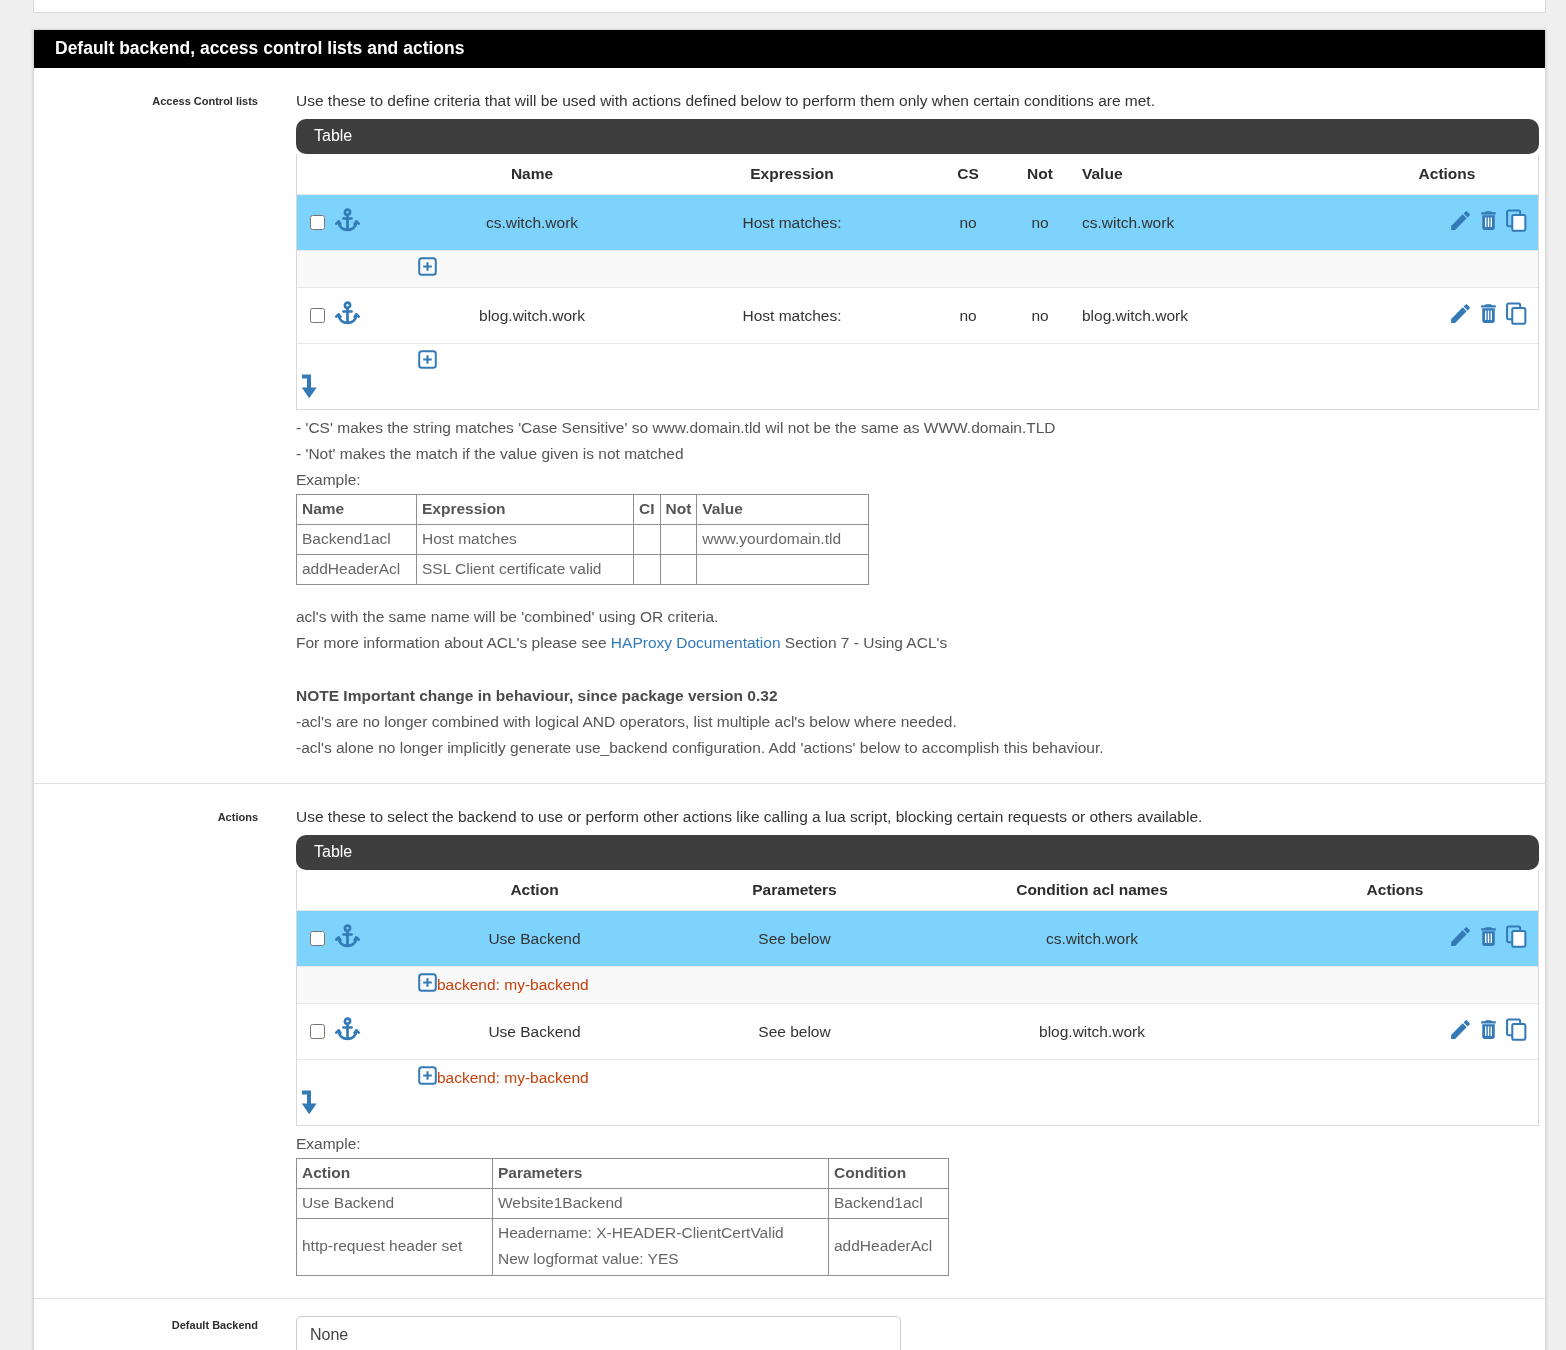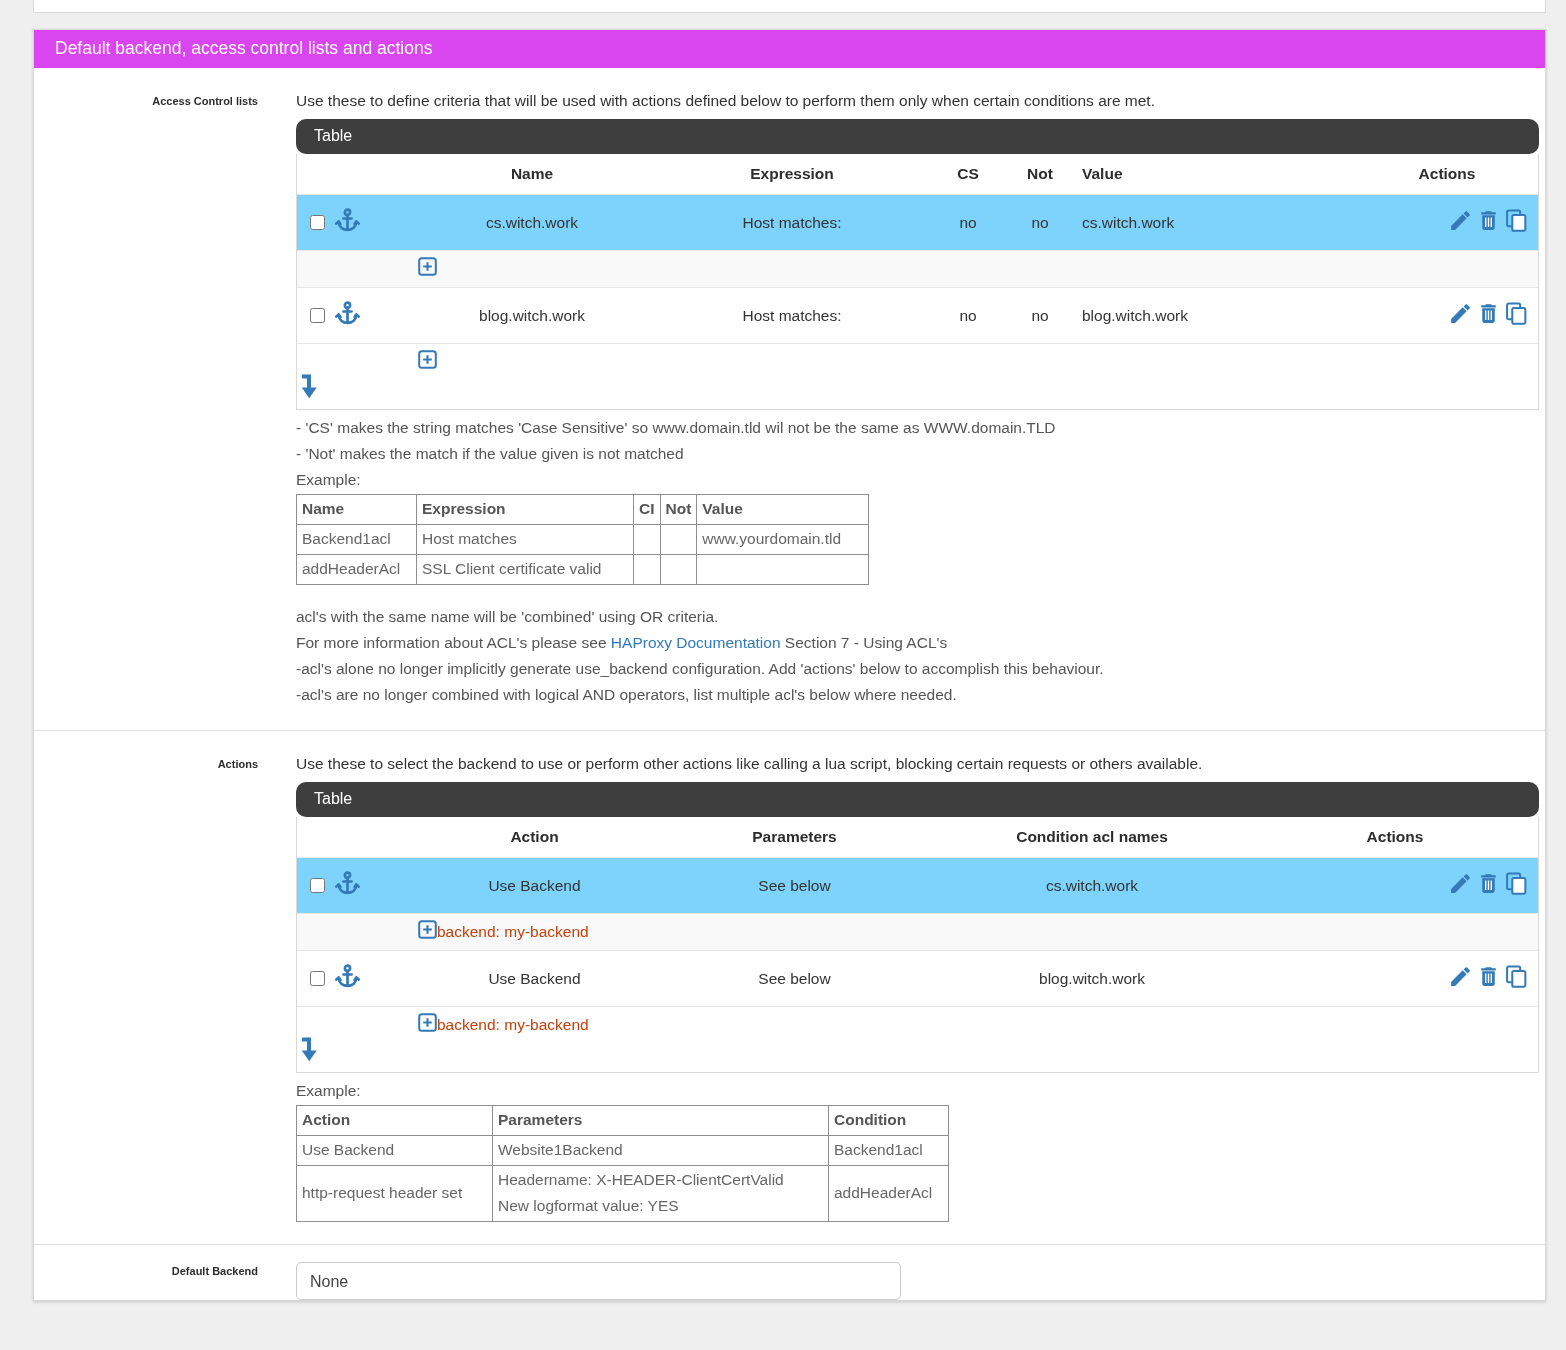--- a/index.html
+++ b/index.html
@@ -14,21 +14,21 @@
     height:13px; background:#fff;
     border:1px solid #d9d9d9; border-top:none;
     margin:0 20px 0 33px;
   }
   .card {
     margin:16px 20px 0 33px; background:#fff;
     border:1px solid #d8d8d8;
     box-shadow:0 1px 3px rgba(0,0,0,.18);
   }
   .section-header {
-    background:#d946ef; color:#fff; font-weight:normal;
+    background:#000000; color:#fff; font-weight:bold;
     font-size:17.5px; padding:8px 28px 9px 21px;
   }
   .form-row { display:flex; padding:24px 6px 22px 0; }
   .label-col {
     flex:none; width:262px; padding:3px 38px 0 0;
     text-align:right; font-weight:bold; font-size:11px; color:#2d2d2d;
   }
   .content-col { flex:1; min-width:0; }
   .desc { margin-bottom:9px; color:#333; }
 
@@ -223,22 +223,23 @@
             <td></td>
             <td></td>
             <td></td>
           </tr>
         </tbody>
           </table>
         <div class="mt18">acl's with the same name will be 'combined' using OR criteria.</div>
         <div>
           <span>For more information about ACL's please see </span><a class="link">HAProxy Documentation</a><span> Section 7 - Using ACL's</span>
         </div>
+        <div class="note-title">NOTE Important change in behaviour, since package version 0.32</div>
+        <div>-acl's are no longer combined with logical AND operators, list multiple acl's below where needed.</div>
         <div>-acl's alone no longer implicitly generate use_backend configuration. Add 'actions' below to accomplish this behaviour.</div>
-        <div>-acl's are no longer combined with logical AND operators, list multiple acl's below where needed.</div>
       </div>
     </div>
   </div>
 
   <div class="divider"></div>
 
   <div class="form-row">
     <div class="label-col">Actions</div>
     <div class="content-col">
       <div class="desc">Use these to select the backend to use or perform other actions like calling a lua script, blocking certain requests or others available.</div>

